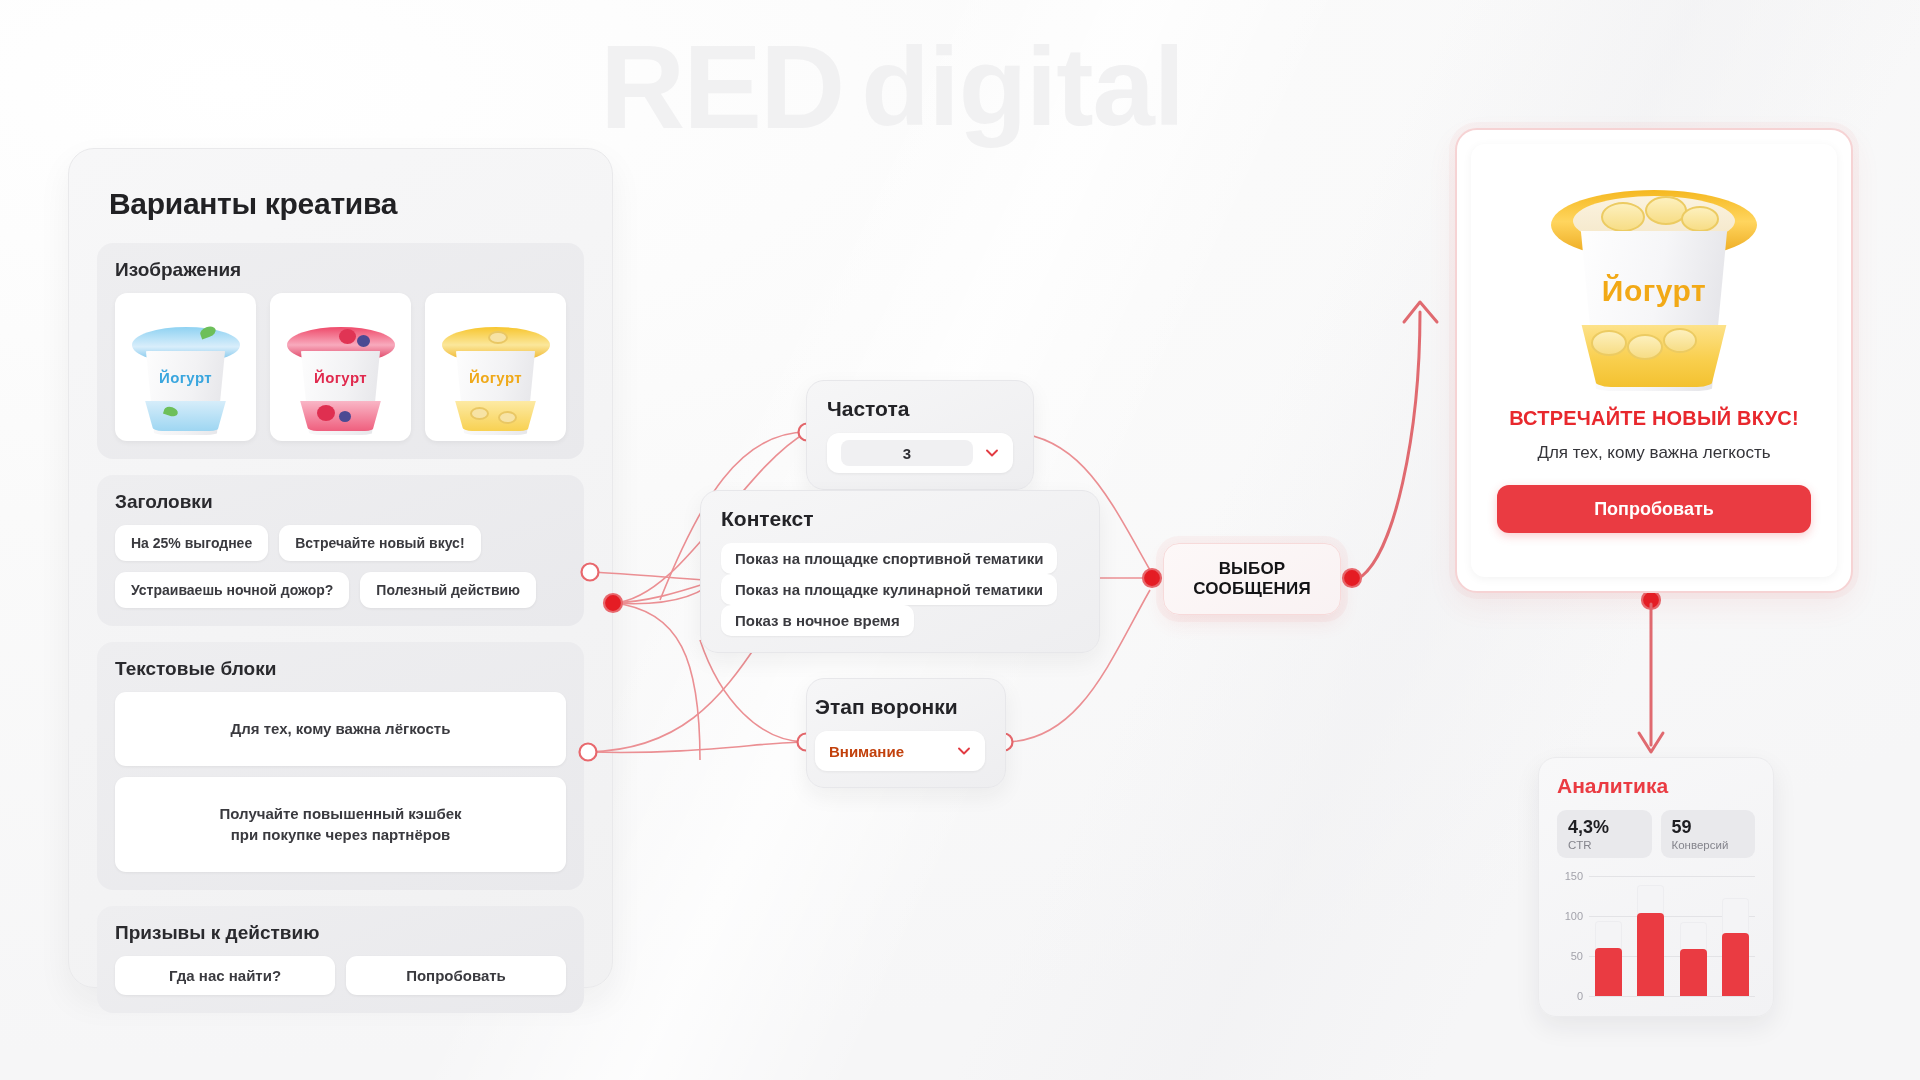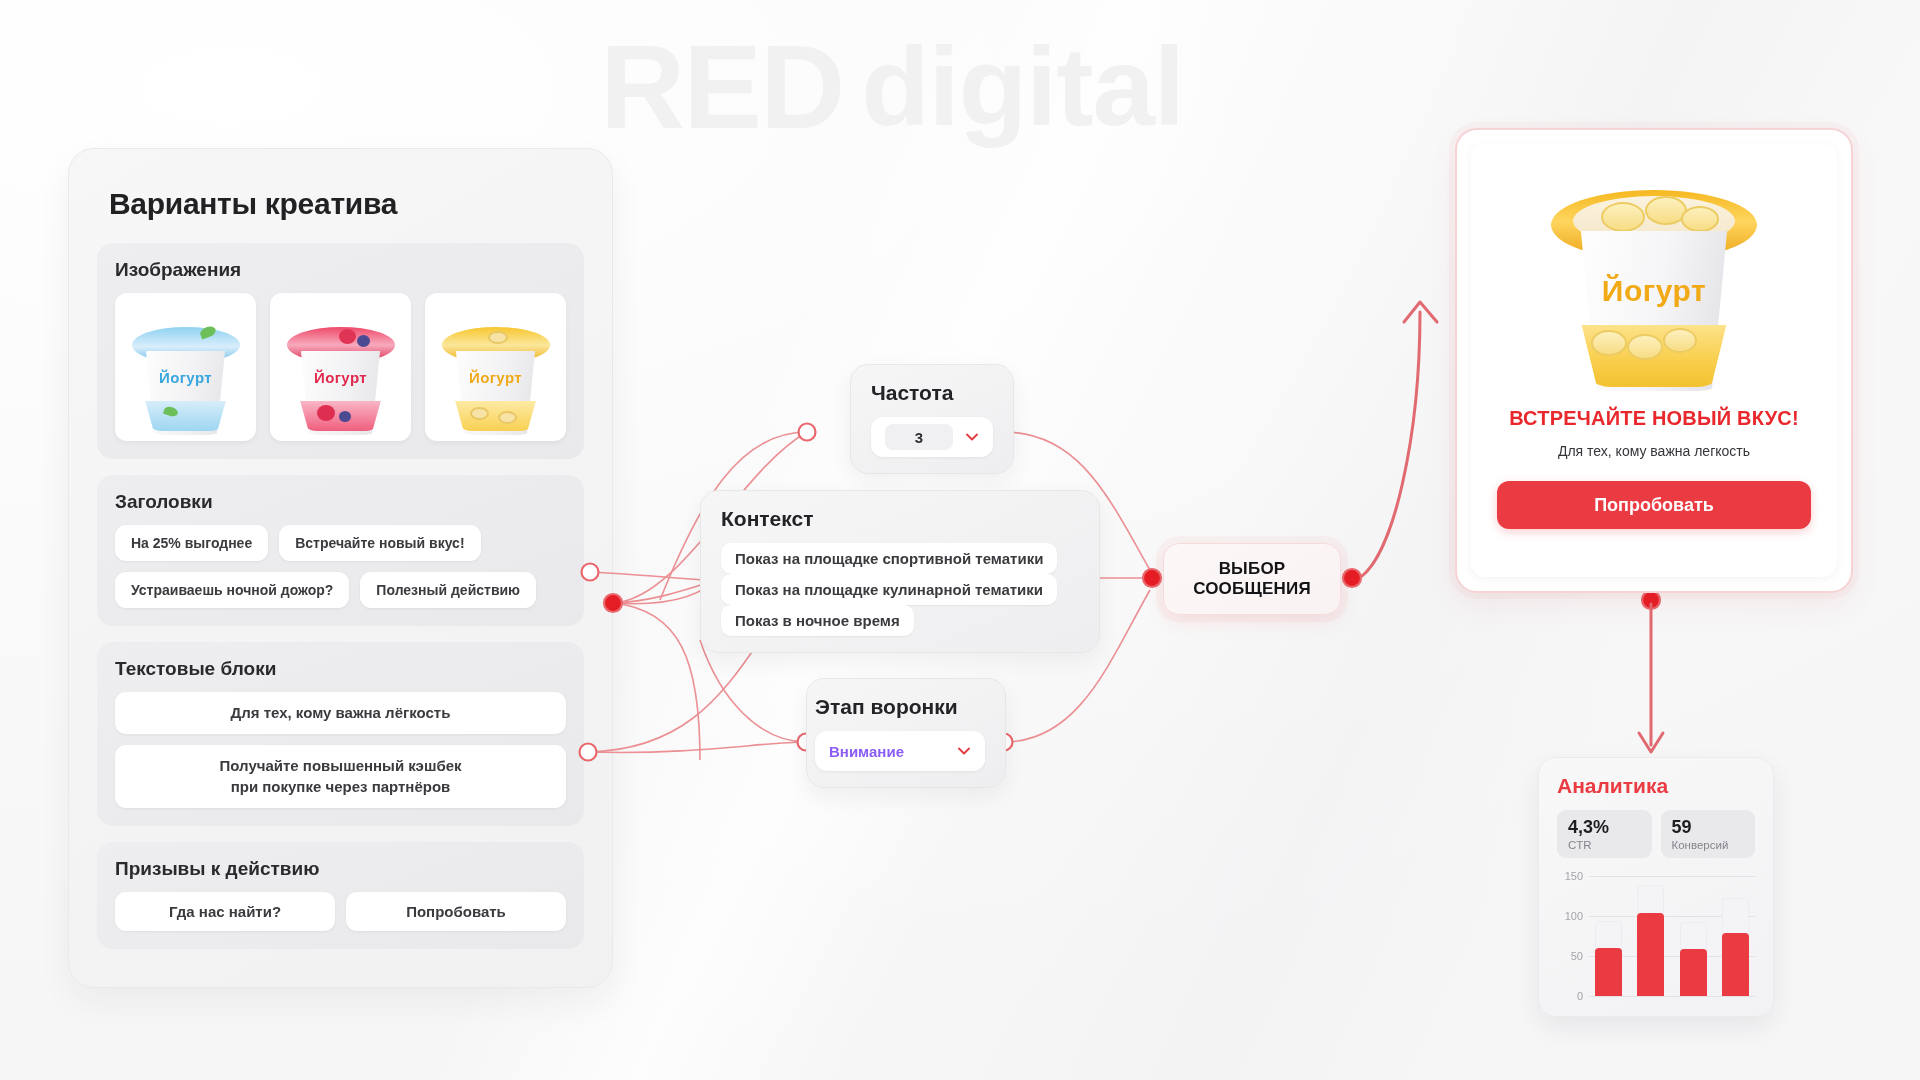--- a/index.html
+++ b/index.html
@@ -93,21 +93,21 @@
   .chip-row:last-child{ margin-bottom:0; }
   .chip{
     background:#fff; border-radius:11px;
     padding:10px 16px;
     font-size:14px; font-weight:600; color:#3a3a3f;
     box-shadow:0 1px 3px rgba(0,0,0,.06);
     white-space:nowrap;
   }
   .block{
     background:#fff; border-radius:11px;
-    padding:11px 14px; margin-bottom:11px;
+    padding:27px 14px; margin-bottom:11px;
     font-size:15px; font-weight:600; color:#3a3a3f;
     text-align:center; line-height:1.35;
     box-shadow:0 1px 3px rgba(0,0,0,.06);
   }
   .block:last-child{ margin-bottom:0; }
   .cta-row{ display:flex; gap:11px; }
   .cta-chip{
     flex:1; background:#fff; border-radius:11px;
     padding:11px 14px; text-align:center;
     font-size:15px; font-weight:600; color:#3a3a3f;
@@ -129,21 +129,21 @@
     height:40px; display:flex; align-items:center;
     padding:0 14px; box-shadow:0 1px 3px rgba(0,0,0,.06);
     position:relative;
   }
   .select .inner{
     flex:1; background:#f0f0f2; border-radius:8px; height:26px;
     display:flex; align-items:center; justify-content:center;
     font-size:15px; font-weight:600; color:#2e2e33;
   }
   .select .plain{
-    flex:1; font-size:15px; font-weight:600; color:#8b5cf6;
+    flex:1; font-size:15px; font-weight:600; color:#c2410c;
   }
   .chev{ width:14px; height:14px; margin-left:12px; flex:0 0 auto; }
   .chev svg{ display:block; }
 
   .ctx-item{
     background:#fff; border-radius:10px;
     padding:7px 14px; margin-bottom:8px;
     font-size:15px; font-weight:600; color:#3a3a3f;
     display:inline-block;
     box-shadow:0 1px 2px rgba(0,0,0,.05);
@@ -206,21 +206,21 @@
   .bc-label{
     position:absolute; left:0; right:0; top:112px; text-align:center;
     font-size:30px; font-weight:800; color:#f2a916; letter-spacing:.5px;
   }
   .slice{ position:absolute; border-radius:50%; background:linear-gradient(180deg,#fdf0bd,#f7dd86); border:2px solid #eccb62;}
   .headline{
     font-size:20px; font-weight:800; color:#e8282d;
     letter-spacing:.2px; text-align:center; margin-top:4px;
   }
   .subline{
-    font-size:14px; font-weight:500; color:#35353a;
+    font-size:17px; font-weight:500; color:#35353a;
     text-align:center; margin-top:13px;
   }
   .cta-btn{
     margin-top:22px; width:100%;
     background:#ea3b42; color:#fff;
     border:none; border-radius:12px;
     height:48px; font-size:18px; font-weight:600;
     font-family:"Liberation Sans", sans-serif;
     cursor:pointer;
     box-shadow:0 3px 10px rgba(234,59,66,.25);
@@ -373,21 +373,21 @@
     <circle class="port" cx="588" cy="752" r="8.5"></circle>
     <circle class="port" cx="807" cy="432" r="8.5"></circle>
     <circle class="port" cx="1004" cy="432" r="8.5"></circle>
     <circle class="port" cx="806" cy="582" r="8.5"></circle>
     <circle class="port" cx="806" cy="742" r="8.5"></circle>
     <circle class="port" cx="1004" cy="742" r="8.5"></circle>
     <circle class="port port-filled" cx="1152" cy="578" r="9"></circle>
     <circle class="port port-filled" cx="1352" cy="578" r="9"></circle>
   </svg>
 
-  <div class="node" style="left:806px; top:364px; width:164px;margin-left:44px;">
+  <div class="node" style="left:806px; top:380px; width:228px;">
     <div class="node-title">Частота</div>
     <div class="select">
       <div class="inner">3</div>
       <span class="chev">
         <svg viewBox="0 0 14 14">
             <path d="M2 4.5 L7 9.5 L12 4.5" fill="none" stroke="#e23b42" stroke-width="1.9" stroke-linecap="round" stroke-linejoin="round"></path>
           </svg>
       </span>
     </div>
   </div>

